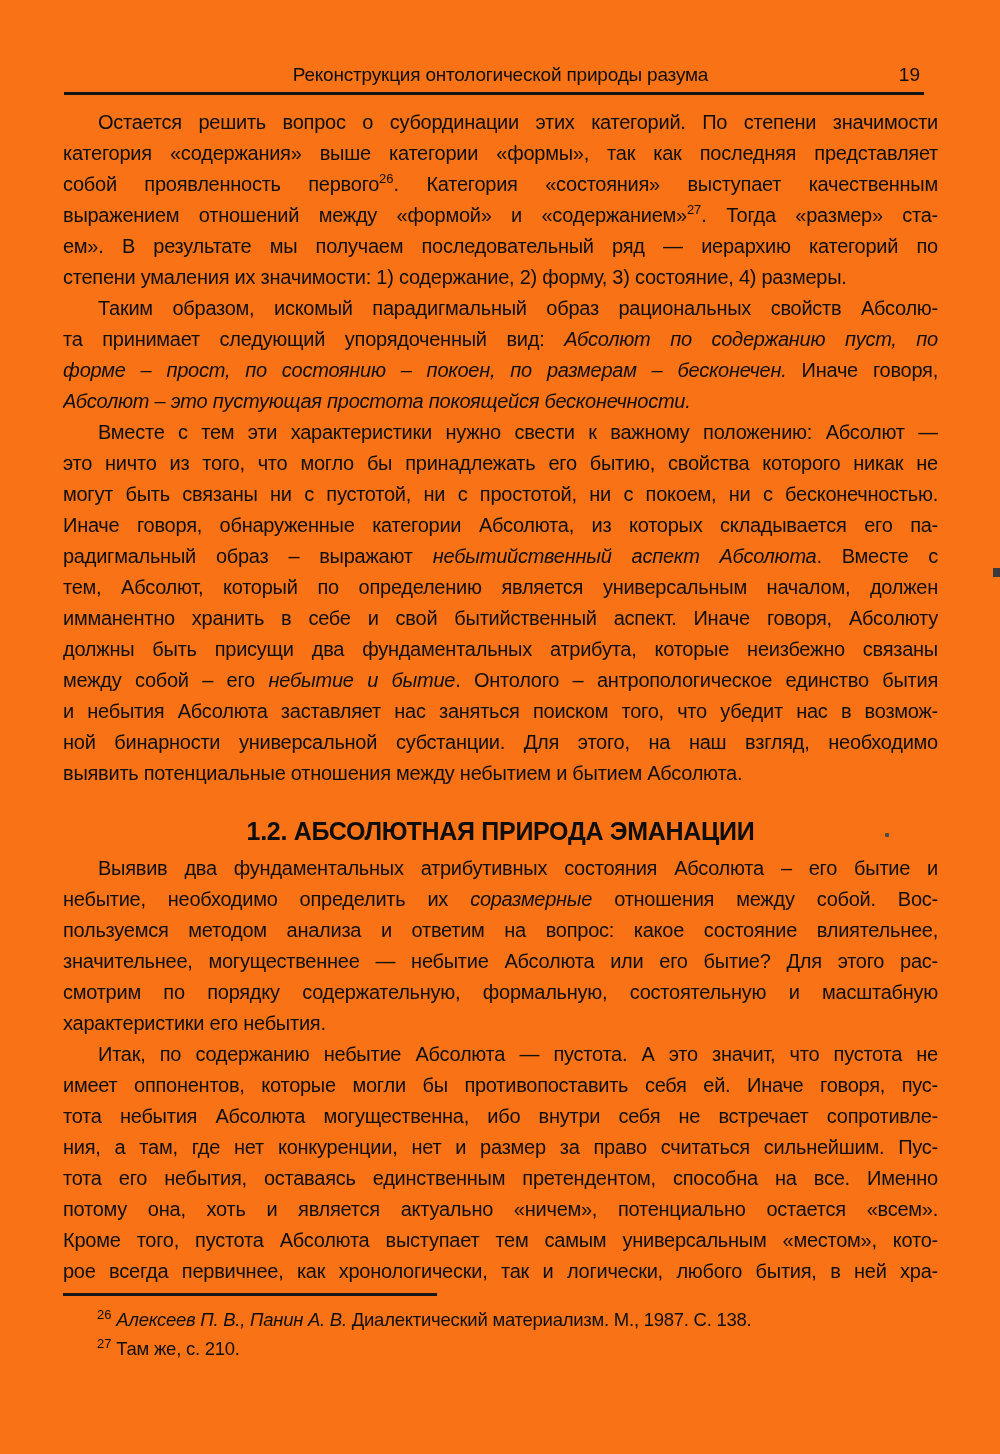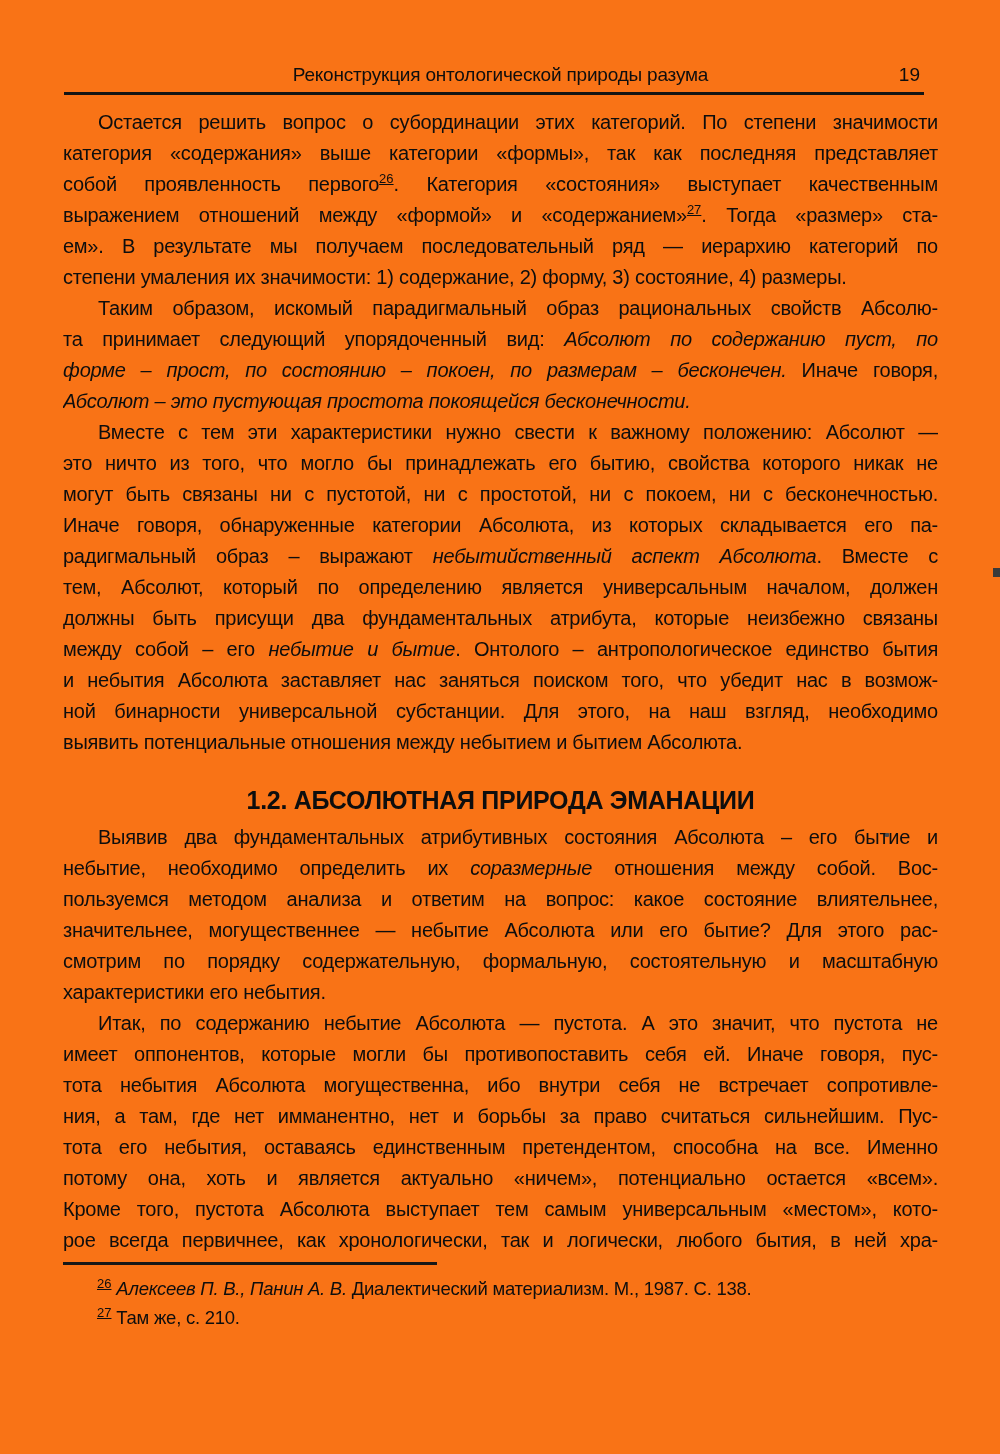--- a/index.html
+++ b/index.html
@@ -12,21 +12,21 @@
   .rh-page{position:absolute;right:18px;top:0;font-size:19px;}
   .header-rule{position:absolute;top:92px;left:64px;width:860px;height:3px;background:#141414;}
   .body-text{
     position:absolute;top:107px;left:63px;width:875px;
     font-size:20px;line-height:31px;letter-spacing:-0.25px;
   }
   .line{height:31px;overflow:hidden;text-align:left;}
   .line.jst{text-align:justify;text-align-last:justify;}
   .line.indent{text-indent:35px;}
   .it{font-style:italic;}
-  .sup{vertical-align:super;font-size:13px;letter-spacing:0;line-height:0;text-decoration:underline;}
+  .sup{vertical-align:super;font-size:13px;letter-spacing:0;line-height:0;}
   .heading{
     font-weight:bold;font-size:25px;letter-spacing:-0.3px;
     text-align:center;line-height:40px;margin:22px 0 2px 0;
   }
   .fn-rule{width:374px;height:3px;background:#171717;margin:6px 0 9px 0;}
   .fn-line{font-size:18.5px;line-height:29px;text-indent:34px;height:29px;overflow:hidden;}
   .speck-a{position:absolute;left:993px;top:568px;width:7px;height:9px;background:#3a3a3a;}
   .speck-b{position:absolute;left:885px;top:833px;width:4px;height:4px;background:#4a4a4a;border-radius:1px;}
 </style>
 </head>
@@ -48,36 +48,37 @@
       <div class="line jst indent"><span>Таким образом, искомый парадигмальный образ рациональных свойств Абсолю-</span></div>
       <div class="line jst"><span>та принимает следующий упорядоченный вид: </span><span class="it">Абсолют по содержанию пуст, по</span></div>
       <div class="line jst"><span class="it">форме – прост, по состоянию – покоен, по размерам – бесконечен.</span><span> Иначе говоря,</span></div>
       <div class="line"><span class="it">Абсолют – это пустующая простота покоящейся бесконечности.</span></div>
       <div class="line jst indent"><span>Вместе с тем эти характеристики нужно свести к важному положению: Абсолют —</span></div>
       <div class="line jst"><span>это ничто из того, что могло бы принадлежать его бытию, свойства которого никак не</span></div>
       <div class="line jst"><span>могут быть связаны ни с пустотой, ни с простотой, ни с покоем, ни с бесконечностью.</span></div>
       <div class="line jst"><span>Иначе говоря, обнаруженные категории Абсолюта, из которых складывается его па-</span></div>
       <div class="line jst"><span>радигмальный образ – выражают </span><span class="it">небытийственный аспект Абсолюта</span><span>. Вместе с</span></div>
       <div class="line jst"><span>тем, Абсолют, который по определению является универсальным началом, должен</span></div>
+      <div class="line jst"><span>имманентно хранить в себе и свой бытийственный аспект. Иначе говоря, Абсолюту</span></div>
       <div class="line jst"><span>должны быть присущи два фундаментальных атрибута, которые неизбежно связаны</span></div>
       <div class="line jst"><span>между собой – его </span><span class="it">небытие и бытие</span><span>. Онтолого – антропологическое единство бытия</span></div>
       <div class="line jst"><span>и небытия Абсолюта заставляет нас заняться поиском того, что убедит нас в возмож-</span></div>
       <div class="line jst"><span>ной бинарности универсальной субстанции. Для этого, на наш взгляд, необходимо</span></div>
       <div class="line"><span>выявить потенциальные отношения между небытием и бытием Абсолюта.</span></div>
       <div class="heading">1.2. АБСОЛЮТНАЯ ПРИРОДА ЭМАНАЦИИ</div>
       <div class="line jst indent"><span>Выявив два фундаментальных атрибутивных состояния Абсолюта – его бытие и</span></div>
       <div class="line jst"><span>небытие, необходимо определить их </span><span class="it">соразмерные</span><span> отношения между собой. Вос-</span></div>
       <div class="line jst"><span>пользуемся методом анализа и ответим на вопрос: какое состояние влиятельнее,</span></div>
       <div class="line jst"><span>значительнее, могущественнее — небытие Абсолюта или его бытие? Для этого рас-</span></div>
       <div class="line jst"><span>смотрим по порядку содержательную, формальную, состоятельную и масштабную</span></div>
       <div class="line"><span>характеристики его небытия.</span></div>
       <div class="line jst indent"><span>Итак, по содержанию небытие Абсолюта — пустота. А это значит, что пустота не</span></div>
       <div class="line jst"><span>имеет оппонентов, которые могли бы противопоставить себя ей. Иначе говоря, пус-</span></div>
       <div class="line jst"><span>тота небытия Абсолюта могущественна, ибо внутри себя не встречает сопротивле-</span></div>
-      <div class="line jst"><span>ния, а там, где нет имманентно, нет и борьбы за право считаться сильнейшим. Пус-</span></div>
+      <div class="line jst"><span>ния, а там, где нет конкуренции, нет и размер за право считаться сильнейшим. Пус-</span></div>
       <div class="line jst"><span>тота его небытия, оставаясь единственным претендентом, способна на все. Именно</span></div>
       <div class="line jst"><span>потому она, хоть и является актуально «ничем», потенциально остается «всем».</span></div>
       <div class="line jst"><span>Кроме того, пустота Абсолюта выступает тем самым универсальным «местом», кото-</span></div>
       <div class="line jst"><span>рое всегда первичнее, как хронологически, так и логически, любого бытия, в ней хра-</span></div>
       <div class="fn-rule"></div>
       <div class="fn-line"><span class="sup">26</span><span> </span><span class="it">Алексеев П. В., Панин А. В.</span><span> Диалектический материализм. М., 1987. С. 138.</span></div>
       <div class="fn-line"><span class="sup">27</span><span> Там же, с. 210.</span></div>
     </div>
   <div class="speck-a"></div>
   <div class="speck-b"></div>

